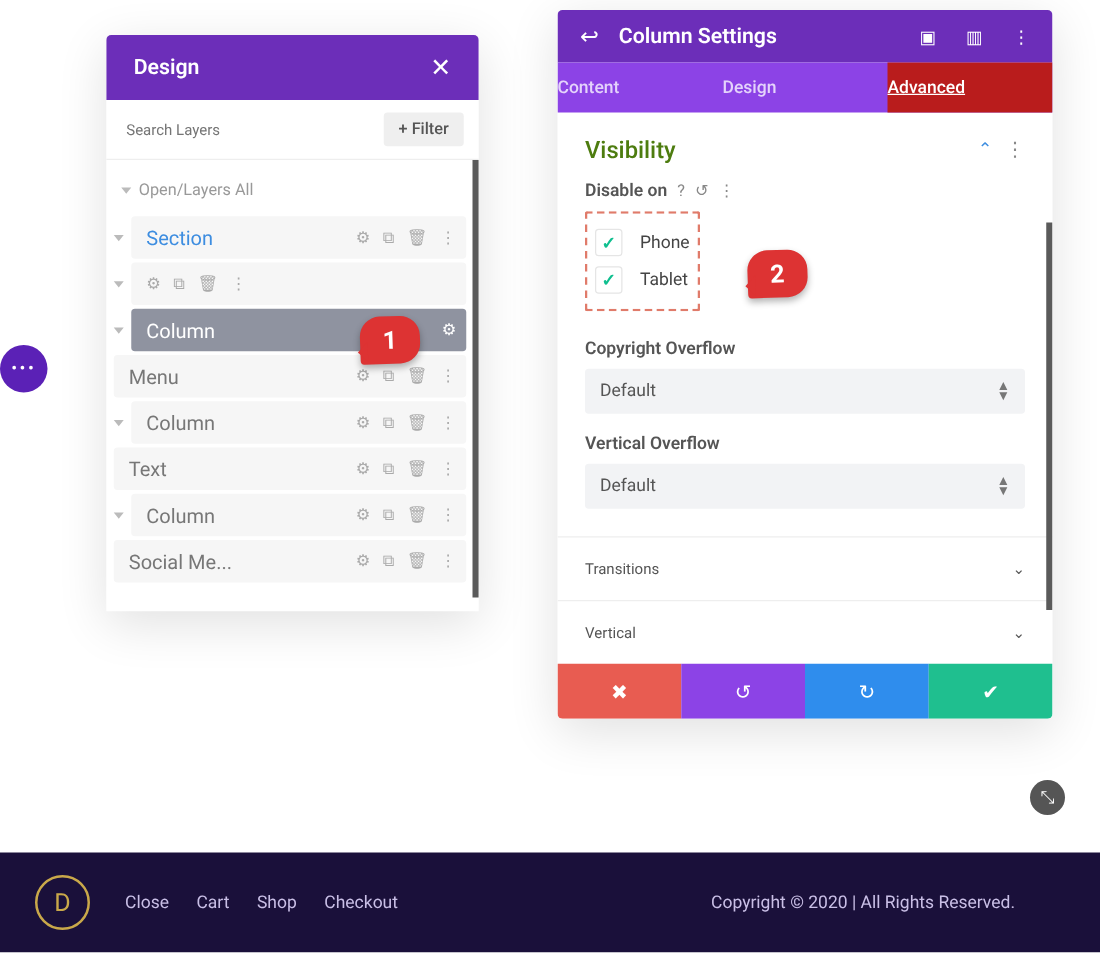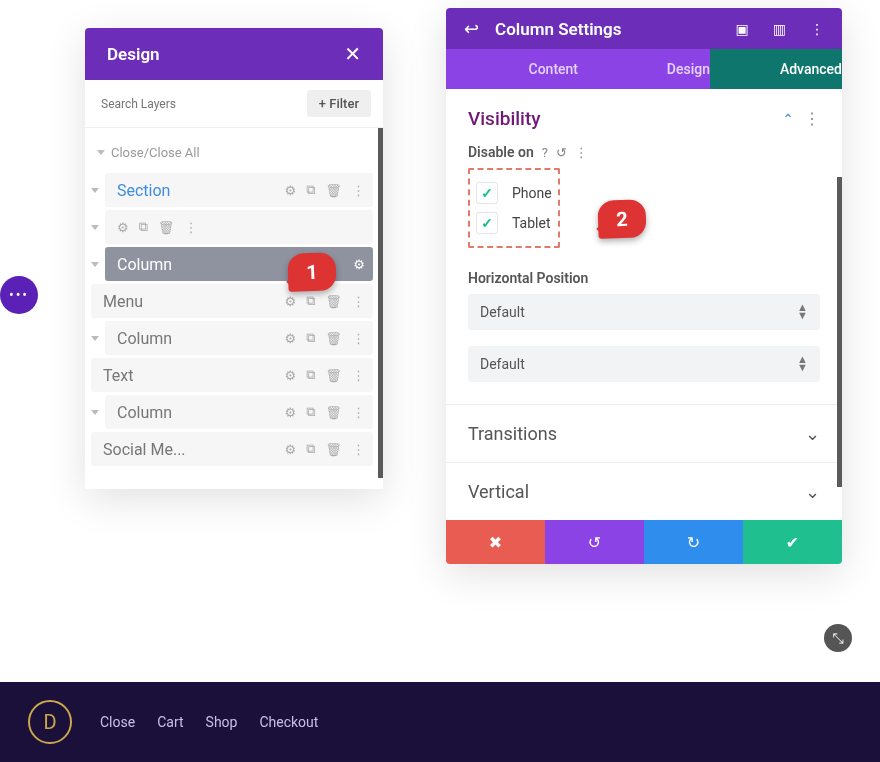--- a/index.html
+++ b/index.html
@@ -85,30 +85,30 @@
   .settings-header {
     background: #6c2eb9; color: #fff; display: flex; align-items: center;
     padding: 10px 18px; gap: 16px;
   }
   .settings-header .back { font-size: 18px; cursor: pointer; }
   .settings-header h3 { font-size: 17px; font-weight: 600; flex: 1; }
   .settings-header .hicon { font-size: 14px; cursor: pointer; margin-left: 8px; color: #fff; }
 
   .tabs { display: flex; background: #8c43e6; }
   .tab {
-    flex: 1; text-align: right; padding: 12px 0; color: #e4d3fb; font-size: 14px;
+    flex: 1; text-align: left; padding: 12px 0; color: #e4d3fb; font-size: 14px;
     font-weight: 500; cursor: pointer;
   }
-  .tab.active { background: #0f766e; color: #fff; }
+  .tab.active { background: #b91c1c; color: #fff; text-decoration: underline; }
 
   .panel-body { padding: 18px 22px 6px 22px; position: relative; }
   .panel-scroll { position: absolute; right: 0; top: 88px; width: 5px; height: 310px; background: #5a5a5a; }
 
   .sec-header { display: flex; align-items: center; margin-bottom: 14px; }
-  .sec-header h4 { color: #701a75; font-size: 19px; font-weight: 500; flex: 1; }
+  .sec-header h4 { color: #4d7c0f; font-size: 19px; font-weight: 500; flex: 1; }
   .sec-header .chev { color: #3d8de0; font-size: 14px; margin-right: 10px; cursor: pointer; }
   .sec-header .dots { color: #888; cursor: pointer; }
 
   .field-label { color: #555; font-size: 14px; font-weight: 600; margin: 8px 0 8px 0; display: flex; align-items: center; gap: 8px; }
   .field-label .mini { color: #888; font-weight: 400; font-size: 13px; }
 
   .check-row { display: flex; align-items: center; gap: 14px; margin: 8px 0 8px 2px; font-size: 14px; color: #444; }
   .checkbox {
     width: 22px; height: 22px; border-radius: 3px; background: #eef0f3;
     display: flex; align-items: center; justify-content: center;
@@ -121,21 +121,21 @@
 
   .select {
     width: 100%; background: #f2f3f5; border: none; border-radius: 3px;
     padding: 10px 12px; font-size: 14px; color: #555; display: flex; justify-content: space-between;
     margin-bottom: 16px;
   }
   .select .sarrow { color: #777; font-size: 11px; line-height: 8px; }
 
   .collapse-row {
     display: flex; align-items: center; justify-content: space-between;
-    padding: 18px 22px; border-top: 1px solid #eee; font-size: 18px; color: #555;
+    padding: 18px 22px; border-top: 1px solid #eee; font-size: 12px; color: #555;
     cursor: pointer;
   }
 
   .footer-actions { display: flex; height: 44px; }
   .fa-btn { flex: 1; display: flex; align-items: center; justify-content: center; color: #fff; font-size: 16px; cursor: pointer; }
   .fa-red { background: #e85c51; }
   .fa-purple { background: #8c43e6; }
   .fa-blue { background: #2f8ded; }
   .fa-green { background: #1fbf8f; }
 
@@ -184,21 +184,21 @@
       <span>+</span>
       <span>Filter</span>
     </button>
   </div>
 
   <div class="tree">
     <div class="tree-scroll"></div>
 
     <div class="tree-row openclose">
       <span class="tree-caret"></span>
-      <span>Close/Close All</span>
+      <span>Open/Layers All</span>
     </div>
 
     <div class="row-wrap indent-1">
       <span class="tree-caret outer"></span>
       <div class="node-box" style="flex:1">
         <span class="tree-label blue">Section</span>
         <div class="tree-icons">
           <span>⚙</span>
           <span>⧉</span>
           <span>🗑</span>
@@ -334,26 +334,27 @@
         <div class="checkbox checked">✓</div>
         <span>Phone</span>
       </div>
       <div class="check-row">
         <div class="checkbox checked">✓</div>
         <span>Tablet</span>
       </div>
     </div>
 
 
-    <div class="field-label" style="margin-top:16px">Horizontal Position</div>
+    <div class="field-label" style="margin-top:16px">Copyright Overflow</div>
     <div class="select">
       <span>Default</span>
       <span class="sarrow">▲<br>▼</span>
     </div>
 
+    <div class="field-label">Vertical Overflow</div>
     <div class="select">
       <span>Default</span>
       <span class="sarrow">▲<br>▼</span>
     </div>
   </div>
 
   <div class="collapse-row">
     <span>Transitions</span>
     <span>⌄</span>
   </div>
@@ -379,13 +380,14 @@
 <div class="site-footer">
   <div class="logo-ring">
     <span>D</span>
   </div>
   <div class="fnav">
     <span>Close</span>
     <span>Cart</span>
     <span>Shop</span>
     <span>Checkout</span>
   </div>
+  <div class="copyright">Copyright © 2020 | All Rights Reserved.</div>
 </div>
 
 </body></html>

